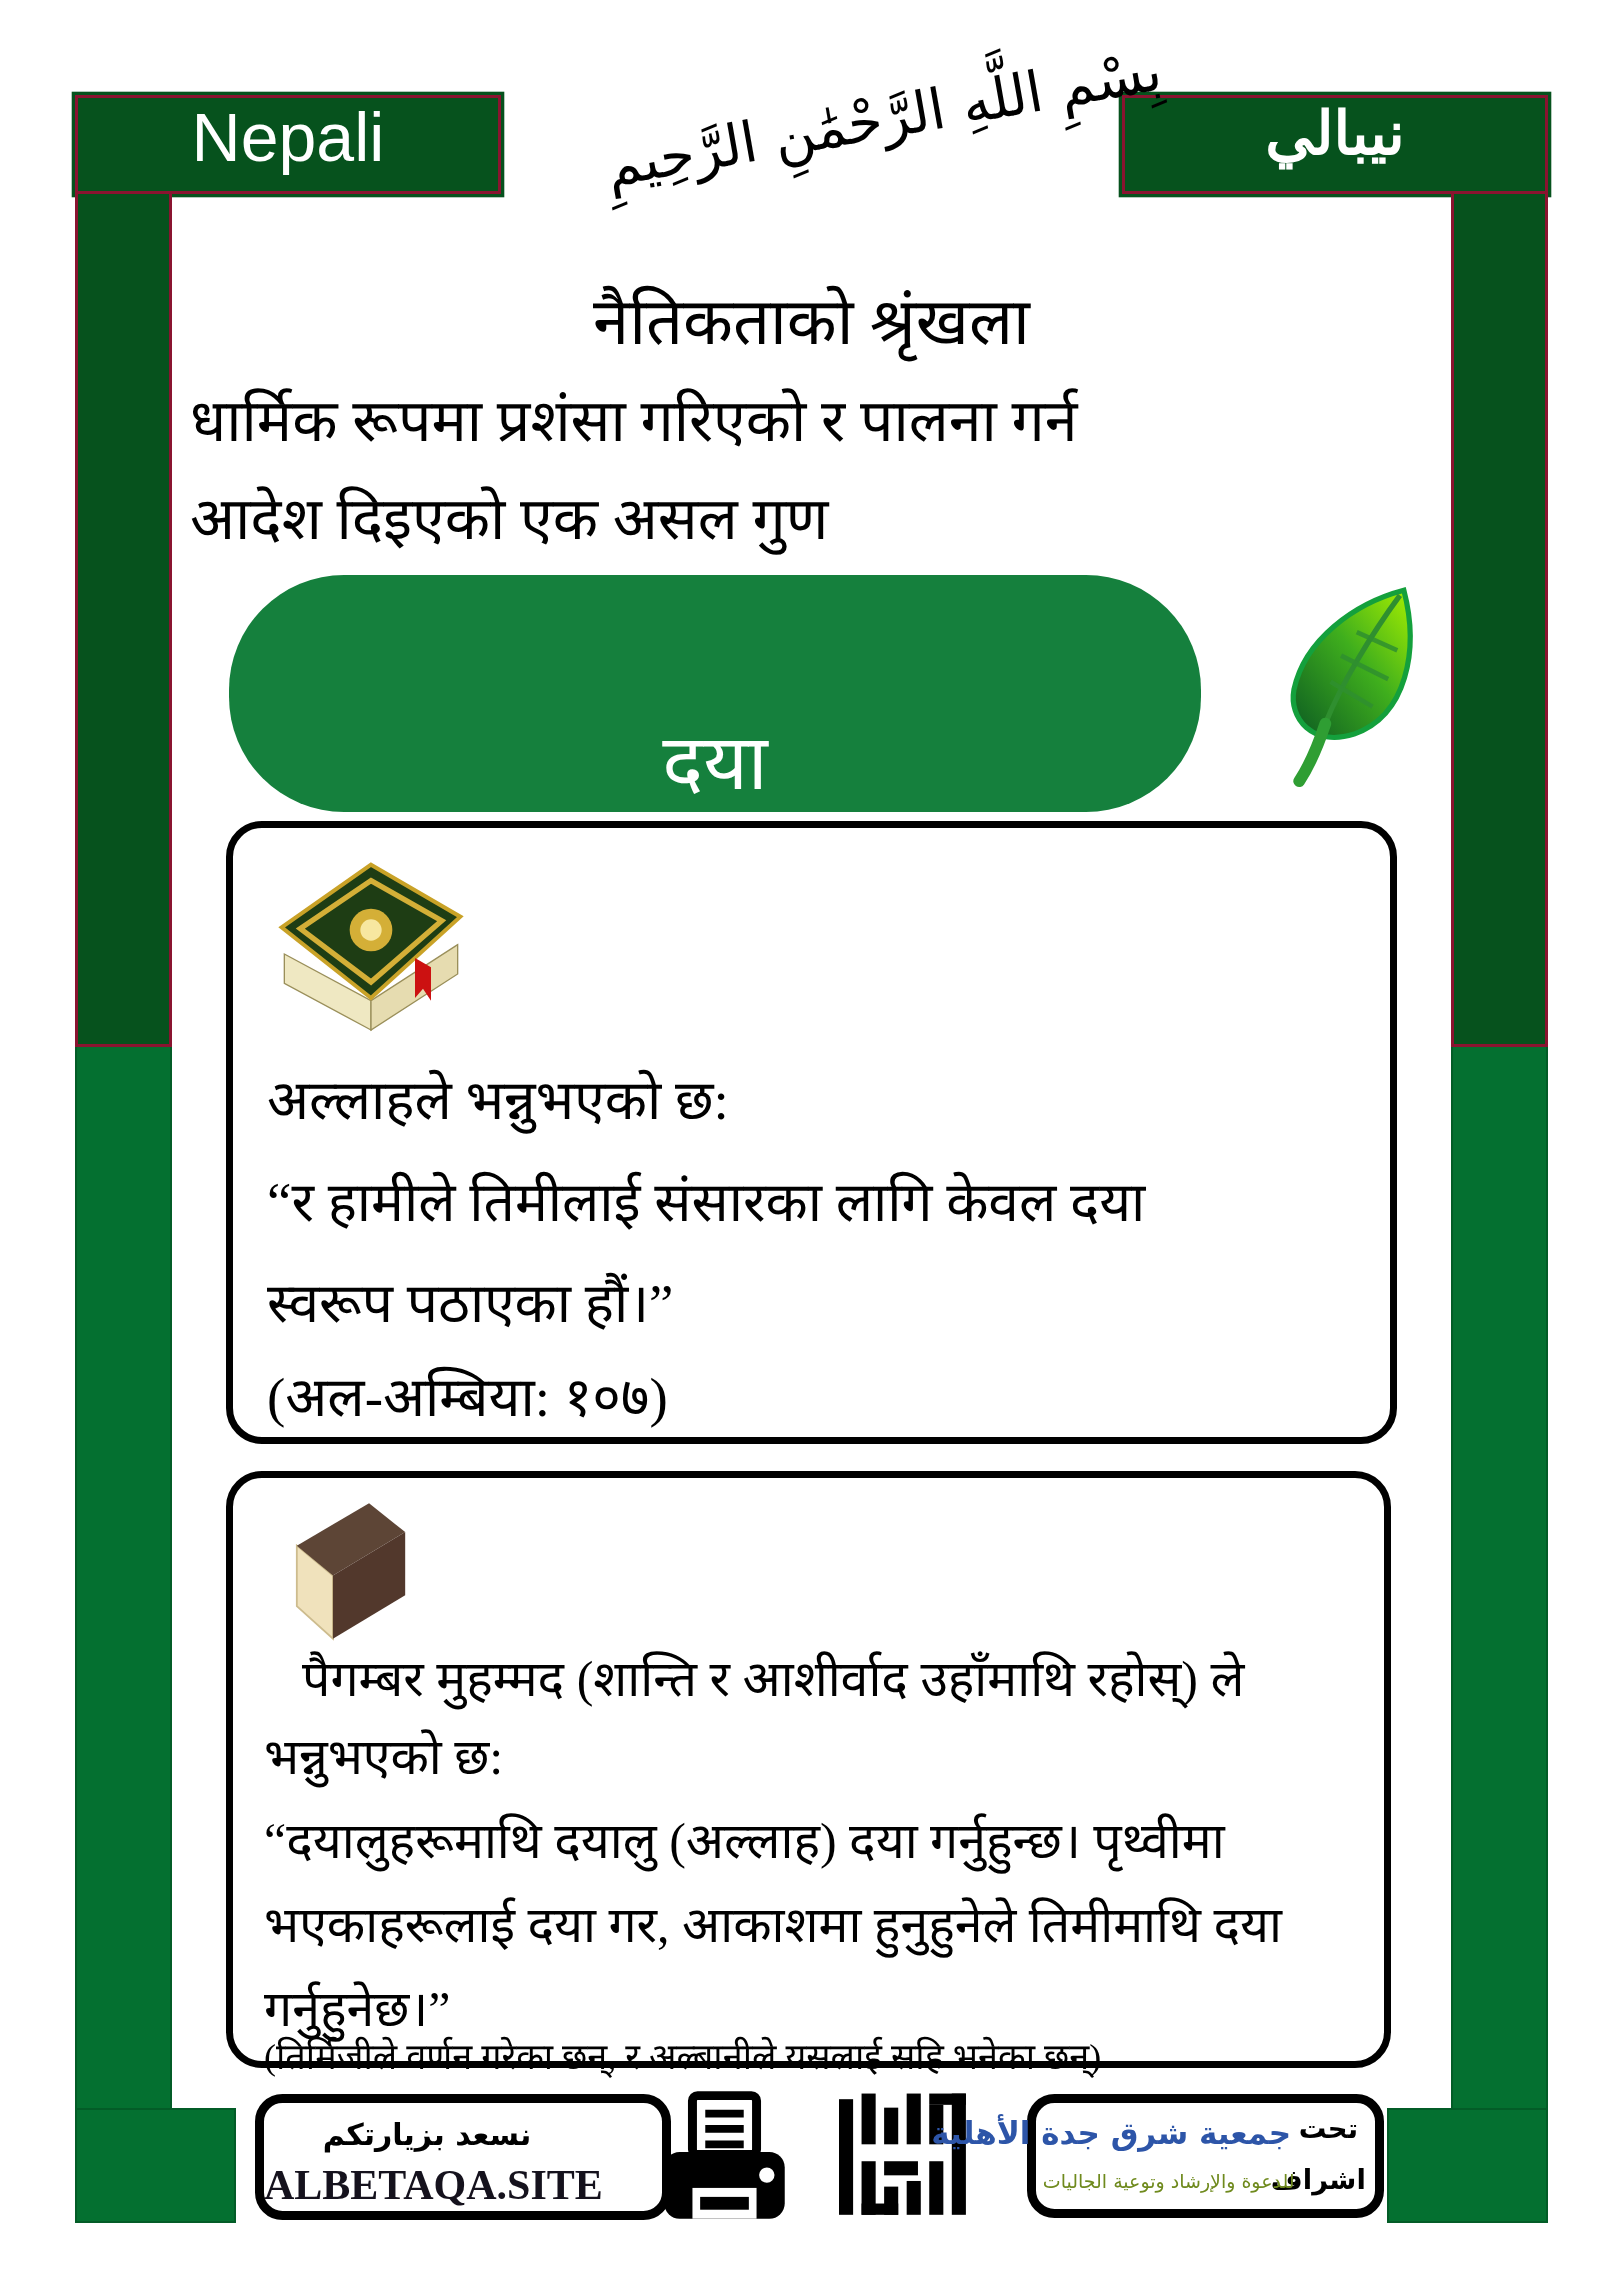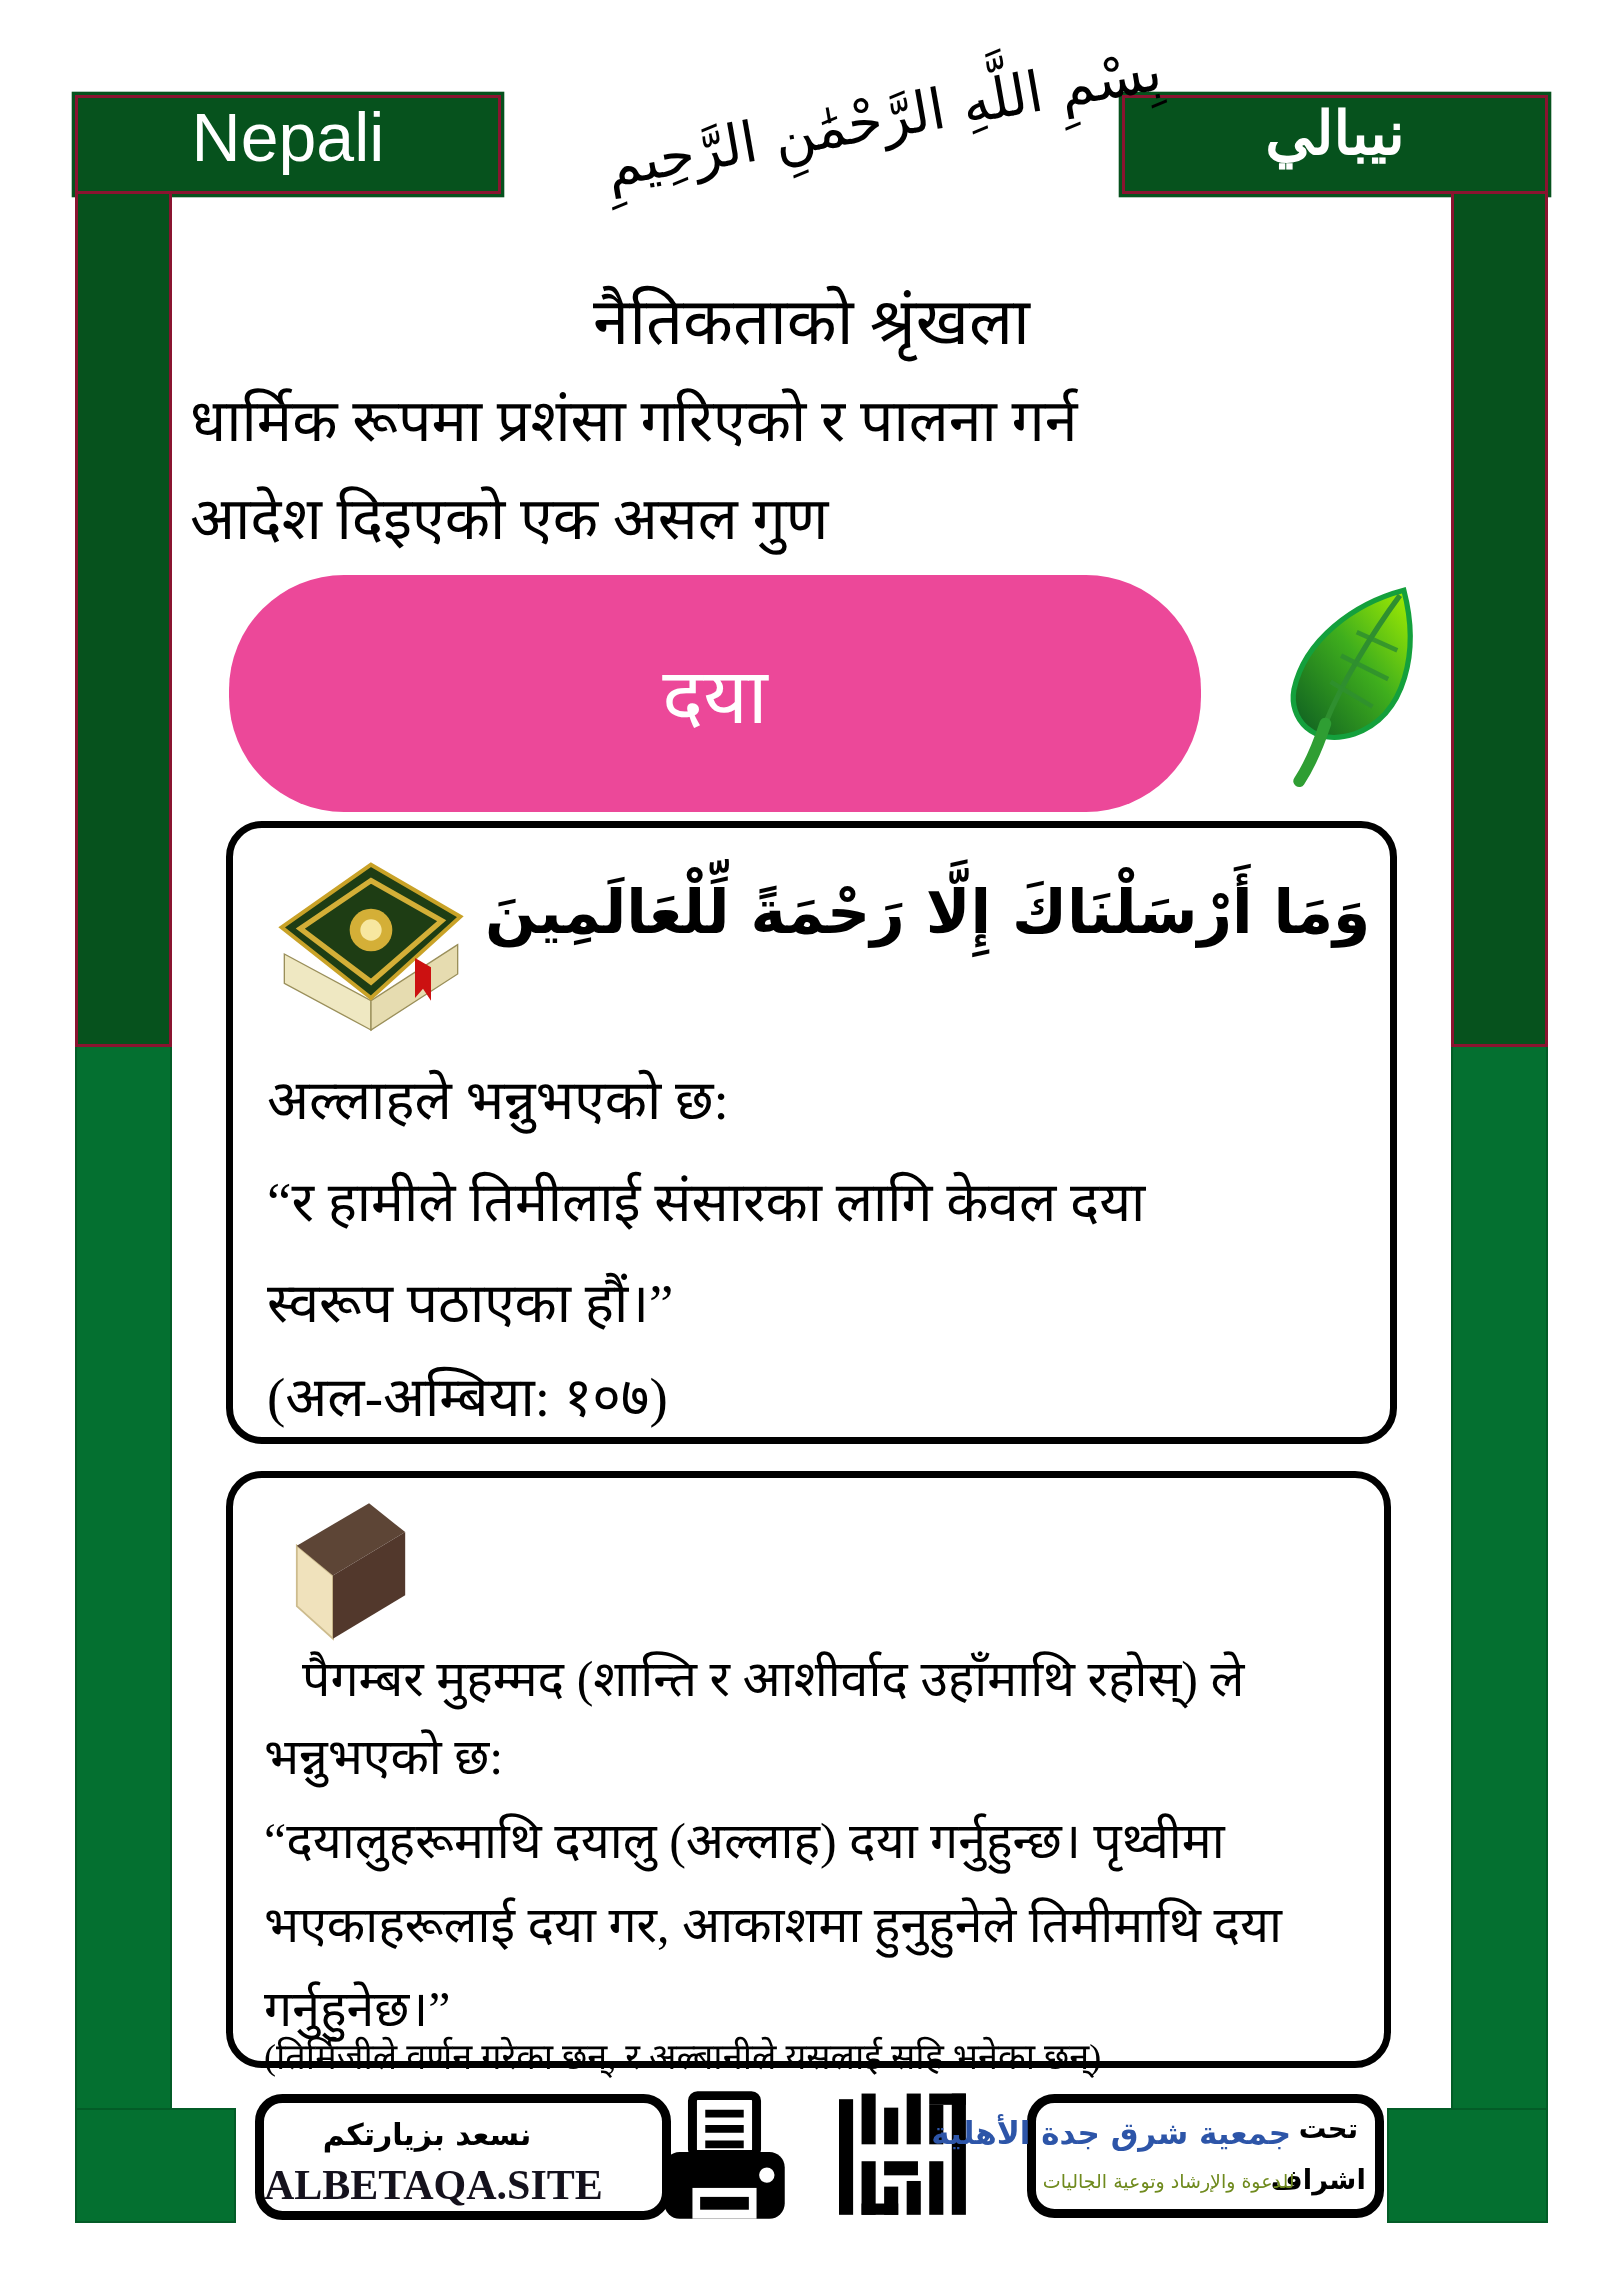--- a/index.html
+++ b/index.html
@@ -25,22 +25,22 @@
   .bismillah{position:absolute;left:589px;top:19.6px;width:589px;height:196px;display:flex;align-items:center;justify-content:center;
              font-family:"DejaVu Sans",sans-serif;font-size:56px;color:#000;direction:rtl;transform:rotate(-10deg);white-space:nowrap;}
 
   
   .dev{font-family:"Liberation Serif","DejaVu Serif",serif;color:#000;}
   .series-title{position:absolute;left:0;top:275px;width:1623px;text-align:center;font-size:65px;white-space:nowrap;}
   .def-line1{position:absolute;left:190px;top:378px;font-size:59px;white-space:nowrap;}
   .def-line2{position:absolute;left:190px;top:476px;font-size:59px;white-space:nowrap;}
 
   
-  .topic-pill{position:absolute;left:229px;top:575px;width:972px;height:237px;background:#ec4899;border-radius:115px;
-              display:flex;align-items:center;justify-content:center;}
+  .topic-pill{position:absolute;left:229px;top:575px;width:972px;height:237px;background:#15803d;border-radius:115px;
+              display:flex;align-items:flex-end;justify-content:center;}
   .topic-pill .txt{color:#ffffff;font-size:77px;font-family:"Liberation Serif","DejaVu Serif",serif;}
   .leaf{position:absolute;left:1273px;top:579px;width:157px;height:216px;}
 
   
   .card{position:absolute;left:226px;width:1171px;background:#fff;border:7.2px solid #000;border-radius:36px;box-sizing:border-box;}
   #quran-card{top:821px;height:623px;}
   #hadith-card{top:1471px;height:597px;width:1165px;}
   .card .abs{position:absolute;white-space:nowrap;}
   .verse-ar{left:327px;right:19.6px;top:49px;text-align:center;direction:rtl;
             font-family:"DejaVu Sans",sans-serif;font-size:60px;font-weight:bold;color:#000;}
@@ -111,21 +111,20 @@
   <div class="card" id="quran-card">
     <svg class="abs quran-icon" viewBox="0 0 170 150">
       <polygon points="20,75 85,110 85,132 20,97" fill="#efe8c2" stroke="#9a8f5a" stroke-width="1"></polygon>
       <polygon points="150,68 85,110 85,132 150,90" fill="#e6dcb0" stroke="#9a8f5a" stroke-width="1"></polygon>
       <polygon points="85,8 152,47 85,108 18,55" fill="#1e3d14" stroke="#c9a227" stroke-width="3"></polygon>
       <polygon points="85,20 138,50 85,96 32,56" fill="none" stroke="#d4af37" stroke-width="4"></polygon>
       <circle cx="85" cy="57" r="16" fill="#d4af37"></circle>
       <circle cx="85" cy="57" r="8" fill="#f7e7a0"></circle>
       <polygon points="118,78 130,85 130,110 124,101 118,108" fill="#cc1111"></polygon>
     </svg>
-    <div class="abs verse-ar">وَمَا أَرْسَلْنَاكَ إِلَّا رَحْمَةً لِّلْعَالَمِينَ</div>
     <div class="abs dev q-line" style="top:232px;">अल्लाहले भन्नुभएको छ:</div>
     <div class="abs dev q-line" style="top:334px;">“र हामीले तिमीलाई संसारका लागि केवल दया</div>
     <div class="abs dev q-line" style="top:435px;">स्वरूप पठाएका हौं।”</div>
     <div class="abs dev q-line" style="top:529px;">(अल-अम्बिया: १०७)</div>
   </div>
 
   <div class="card" id="hadith-card">
     <svg class="abs hadith-book-icon" viewBox="0 0 150 165">
       <polygon points="15,55 15,122 55,158 55,88" fill="#f0e2bc" stroke="#cdbc8e" stroke-width="2"></polygon>
       <polygon points="15,55 95,8 135,40 55,88" fill="#5d4536"></polygon>

